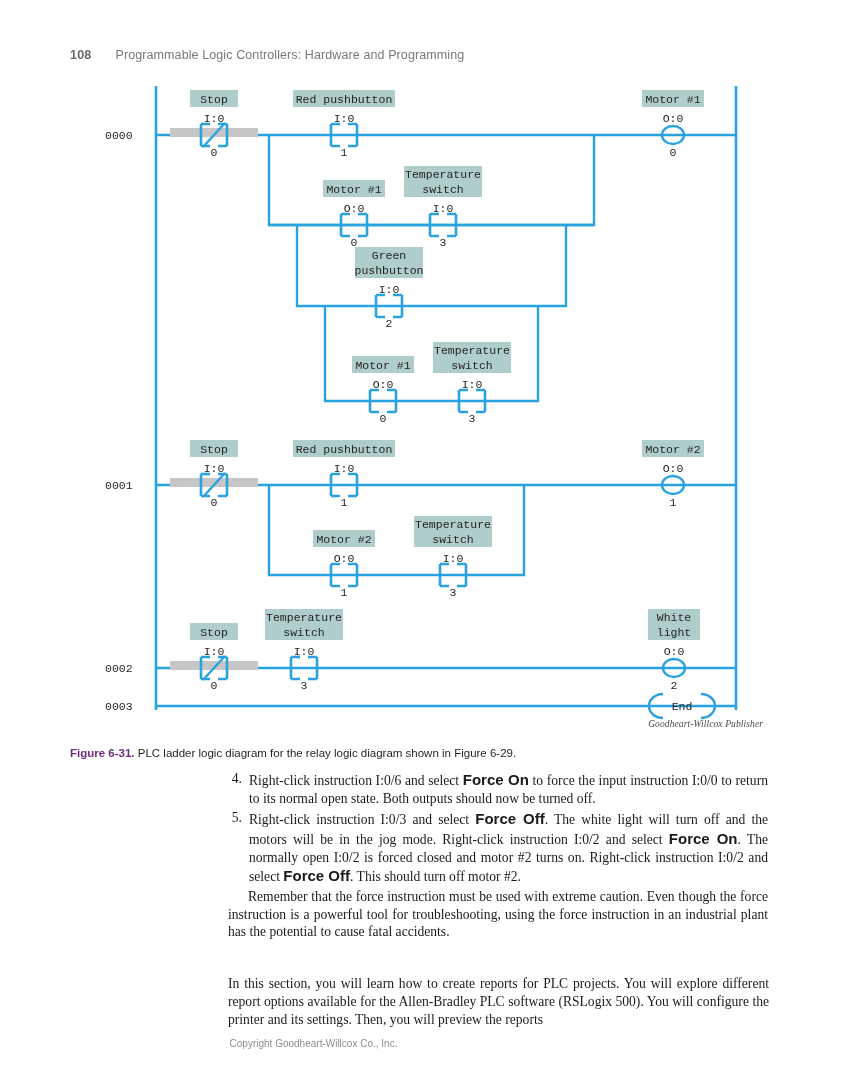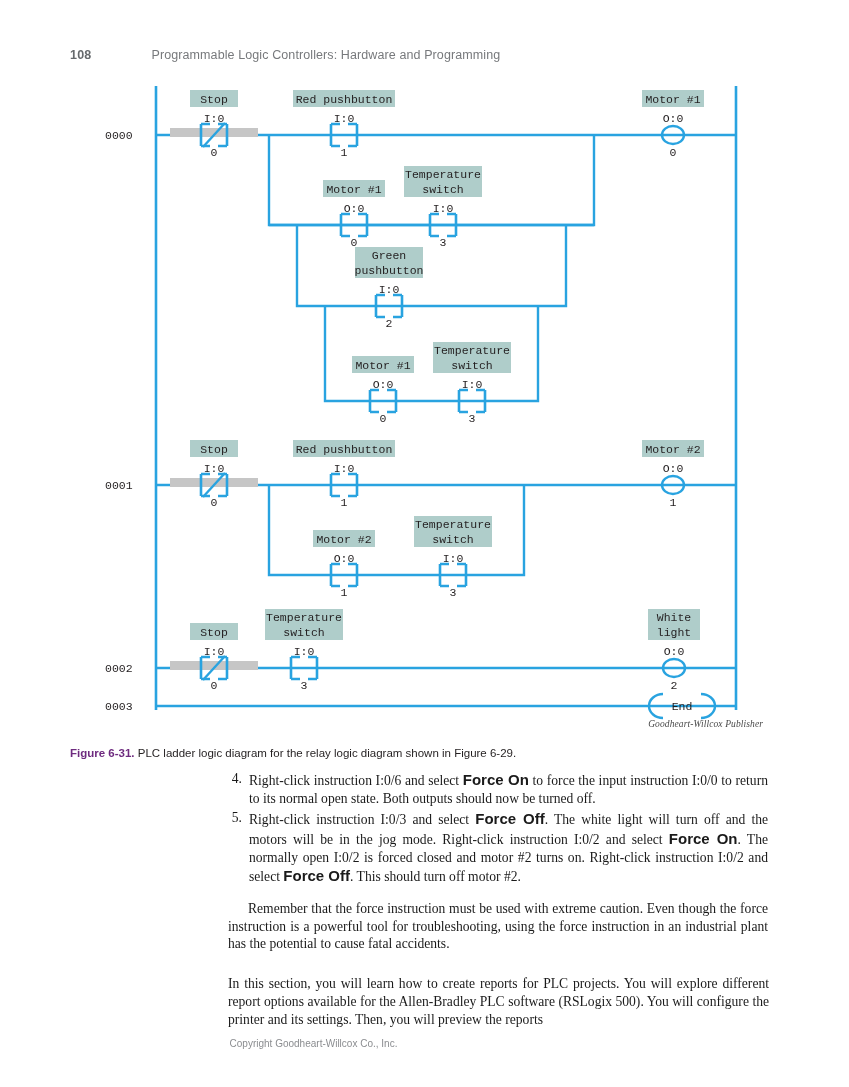--- a/index.html
+++ b/index.html
@@ -5,21 +5,21 @@
   html,body{margin:0;padding:0;}
   body{
     width:849px;height:1087px;background:#ffffff;
     font-family:"Liberation Serif", serif;
     position:relative;overflow:hidden;
   }
   .page{position:relative;width:849px;height:1087px;}
 
   
   .runhead{position:absolute;top:45px;left:70px;width:700px;height:20px;
-    display:flex;align-items:center;gap:36px;
+    display:flex;align-items:center;
     font-family:"Liberation Sans", sans-serif;}
   .runhead .folio{font-size:12.5px;font-weight:bold;color:#666a6d;letter-spacing:.2px;}
   .runhead .title{font-size:12.5px;color:#77797c;letter-spacing:.1px;padding-left:24px;}
 
   
   .figure{position:absolute;left:0;top:78px;width:849px;height:650px;}
   .figure svg{display:block;}
 
   .credit{position:absolute;right:86px;top:719px;
     font-family:"Liberation Serif", serif;font-style:italic;
@@ -31,21 +31,21 @@
   .caption .fignum{color:#6e2b7f;font-weight:bold;margin-top:40px;}
 
   
   .col{position:absolute;left:228px;top:770px;width:540px;
     font-family:"Liberation Serif", serif;font-size:13.6px;color:#1a1a1a;
     line-height:1.30;}
   .li{display:flex;gap:7px;margin-bottom:2px;text-align:justify;}
   .li .num{width:14px;flex:0 0 14px;text-align:right;}
   .li .txt{flex:1 1 auto;}
   .bold{font-family:"Liberation Sans", sans-serif;font-weight:bold;font-size:15px;}
-  .para{margin-top:14px;text-indent:20px;text-align:justify;}
+  .para{margin-top:2px;text-indent:20px;text-align:justify;}
 
   .h2{position:absolute;left:228px;top:948px;width:545px;
     font-family:"Liberation Sans", sans-serif;font-weight:bold;
     font-size:20.5px;color:#cc1f2a;letter-spacing:-.2px;}
   .intro{position:absolute;left:228px;top:975px;width:541px;
     font-family:"Liberation Serif", serif;font-size:13.6px;color:#1a1a1a;
     line-height:1.32;text-align:justify;}
 
   .footer{position:absolute;left:0;top:1038px;width:687px;text-align:center;
     font-family:"Liberation Sans", sans-serif;font-size:10px;color:#8b8d90;}

